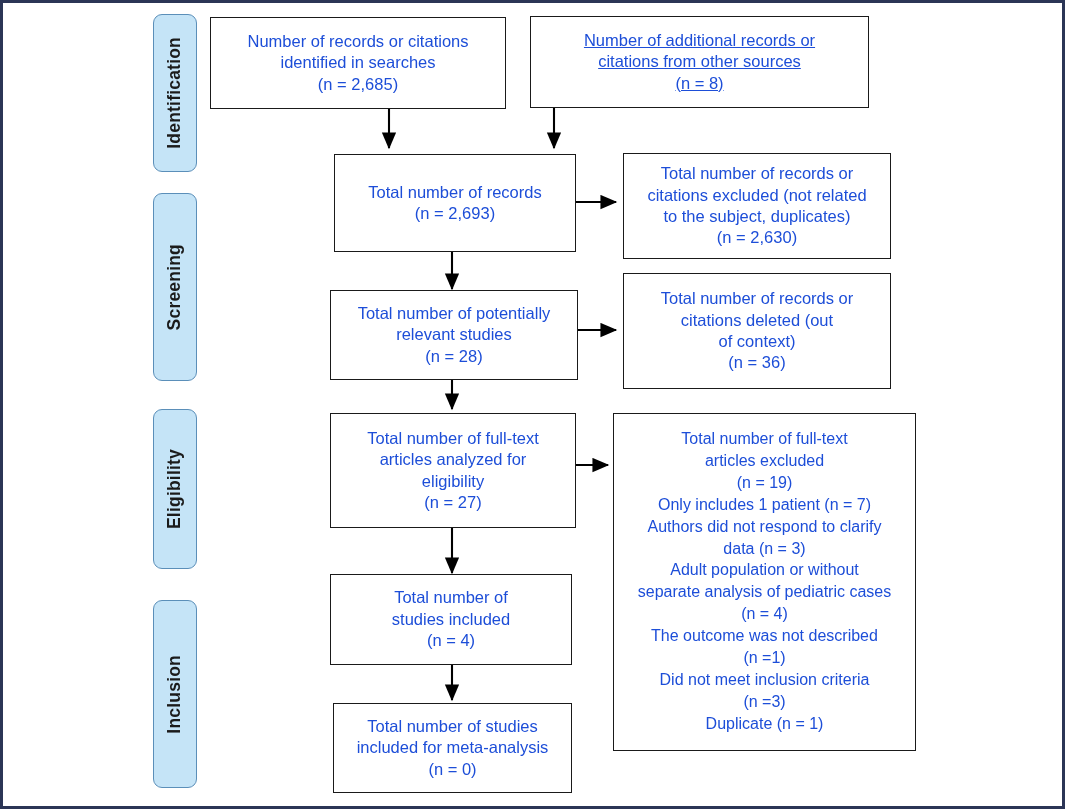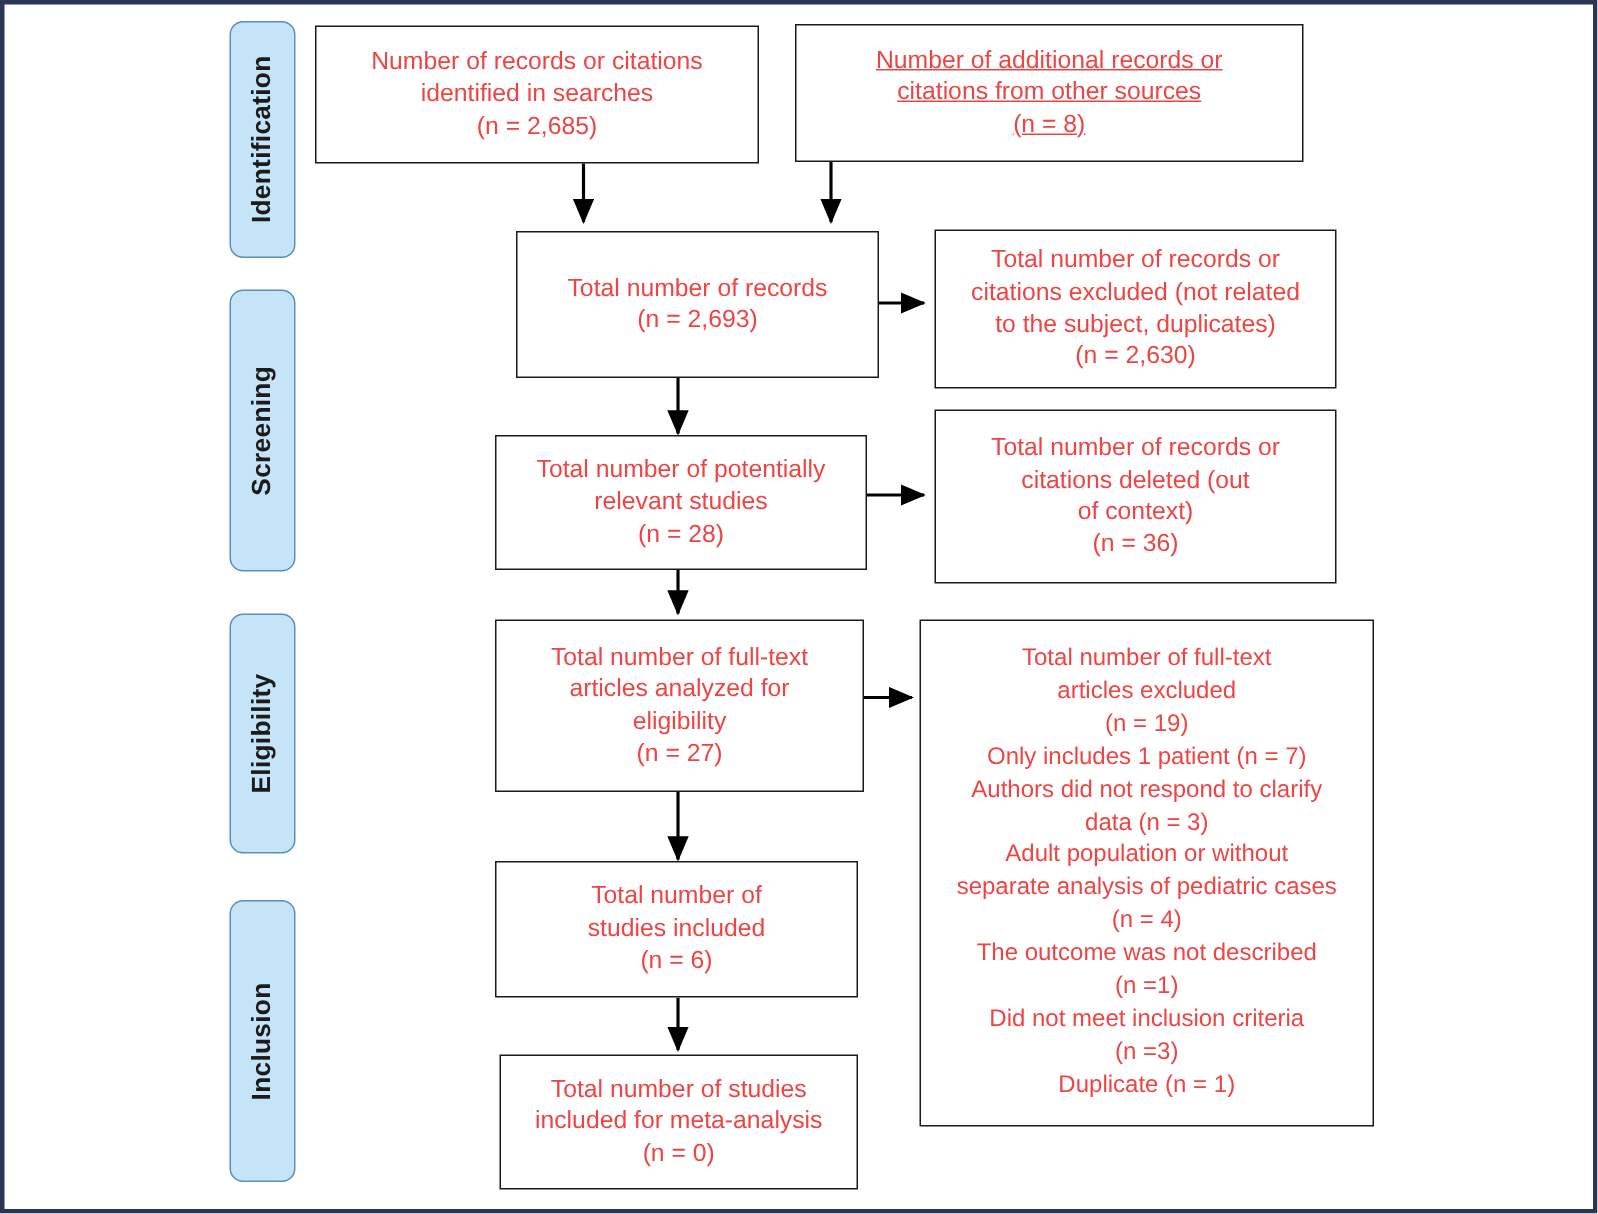--- a/index.html
+++ b/index.html
@@ -52,21 +52,21 @@
   
   .box {
     position: absolute;
     background: #ffffff;
     border: 1.5px solid #1a1a1a;
     box-sizing: border-box;
     display: flex;
     align-items: center;
     justify-content: center;
     text-align: center;
-    color: #ef4444;
+    color: #1d4ed8;
     font-size: 16.5px;
     line-height: 1.3;
     padding: 2px 6px;
   }
   .box .box-text {
     width: 100%;
     white-space: pre-line;
   }
   .box.dense {
     font-size: 16px;
@@ -136,21 +136,21 @@
 identified in searches
 (n = 2,685)</span>
     </div>
 
     <div class="box" style="left:527px; top:13px; width:339px; height:92px;text-decoration:underline;">
       <span class="box-text">Number of additional records or
 citations from other sources
 (n = 8)</span>
     </div>
 
-    <div class="box" style="left:341px; top:151px; width:242px; height:98px;justify-content:center;">
+    <div class="box" style="left:331px; top:151px; width:242px; height:98px;justify-content:center;">
       <span class="box-text">Total number of records
 (n = 2,693)</span>
     </div>
 
     <div class="box" style="left:620px; top:150px; width:268px; height:106px;">
       <span class="box-text">Total number of records or
 citations excluded (not related
 to the subject, duplicates)
 (n = 2,630)</span>
     </div>
@@ -188,21 +188,21 @@
 The outcome was not described
 (n =1)
 Did not meet inclusion criteria
 (n =3)
 Duplicate (n = 1)</span>
     </div>
 
     <div class="box" style="left:327px; top:571px; width:242px; height:91px;">
       <span class="box-text">Total number of
 studies included
-(n = 6)</span>
+(n = 4)</span>
     </div>
 
     <div class="box" style="left:330px; top:700px; width:239px; height:90px;text-align:center;">
       <span class="box-text">Total number of studies
 included for meta-analysis
 (n = 0)</span>
     </div>
 
   </div>
 </div>

